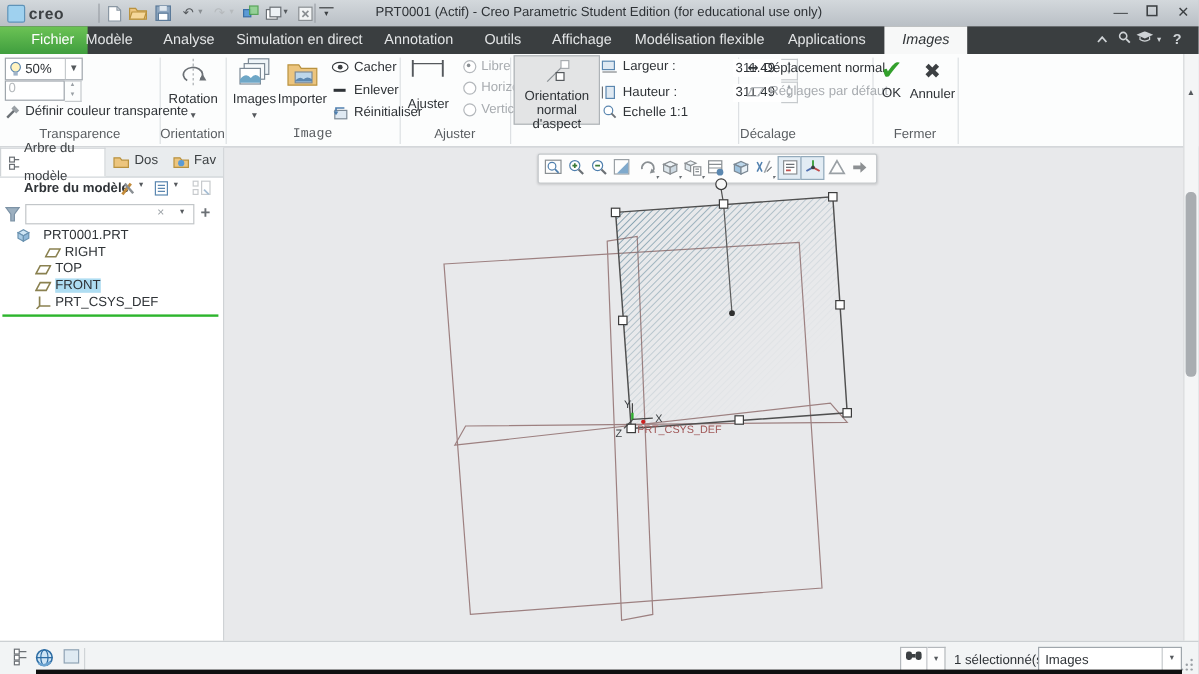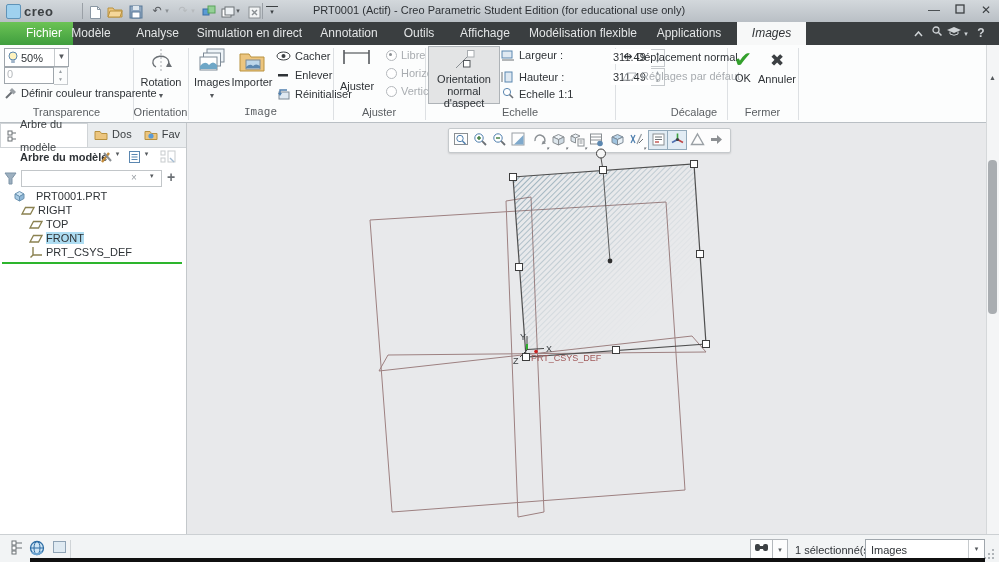--- a/index.html
+++ b/index.html
@@ -304,33 +304,32 @@
           <span>▼</span>
         </span>
     </div>
     <div class="abs" style="left:501px;top:42px;display:flex;align-items:center;gap:3px;">
       <svg width="15" height="13">
           <circle cx="6" cy="5" r="3.6" fill="#fff" stroke="#5b87b0"></circle>
           <line x1="8.5" y1="7.5" x2="12" y2="11" stroke="#6b7075" stroke-width="1.6"></line>
         </svg>
       <span>Echelle 1:1</span>
     </div>
-    <span class="abs glabel" style="left:425px;width:190px;">Echelle</span>
 
     <div class="abs" style="left:623px;top:5px;display:flex;align-items:center;gap:4px;">
       <span style="font-family:'DejaVu Sans',sans-serif;font-weight:bold;color:#2f3337;">↔</span>
       <span>Déplacement normal</span>
     </div>
     <div class="abs" style="left:622px;top:25px;display:flex;align-items:center;gap:4px;">
       <svg width="15" height="11">
           <polygon points="1,9 5,2 14,2 10,9" fill="none" stroke="#b4b8bc"></polygon>
         </svg>
       <span class="gray-txt">Réglages par défaut</span>
     </div>
-    <span class="abs glabel" style="left:638px;width:112px;">Décalage</span>
+    <span class="abs glabel" style="left:584px;width:112px;">Décalage</span>
 
     <div class="abs bigbtn" style="left:729px;top:2px;width:28px;height:56px;">
       <span class="check">✔</span><br>
       <span>OK</span>
     </div>
     <div class="abs bigbtn" style="left:757px;top:2px;width:40px;height:56px;">
       <span class="cross" style="line-height:26px;">✖</span><br>
       <span>Annuler</span>
     </div>
     <span class="abs glabel" style="left:727px;width:71px;">Fermer</span>
@@ -402,21 +401,21 @@
     </div>
 
     <div class="abs tree-row" style="top:66px;padding-left:13px;gap:10px;">
       <svg width="13" height="12">
           <polygon points="2,4 6.5,1.5 11,4 6.5,6.5" fill="#cfe6f5" stroke="#6a92b0"></polygon>
           <polygon points="2,4 6.5,6.5 6.5,11 2,8.5" fill="#a9cbe4" stroke="#6a92b0"></polygon>
           <polygon points="11,4 6.5,6.5 6.5,11 11,8.5" fill="#8fb8d8" stroke="#6a92b0"></polygon>
         </svg>
       <span class="tree-label">PRT0001.PRT</span>
     </div>
-    <div class="abs tree-row" style="top:80px;padding-left:21px;">
+    <div class="abs tree-row" style="top:80px;padding-left:37px;">
       <svg width="14" height="11">
           <polygon points="1,9 4.5,2.5 13,2.5 9.5,9" fill="none" stroke="#8a8150" stroke-width="1.3"></polygon>
         </svg>
       <span class="tree-label">RIGHT</span>
     </div>
     <div class="abs tree-row" style="top:94px;padding-left:29px;">
       <svg width="14" height="11">
           <polygon points="1,9 4.5,2.5 13,2.5 9.5,9" fill="none" stroke="#8a8150" stroke-width="1.3"></polygon>
         </svg>
       <span class="tree-label">TOP</span>

